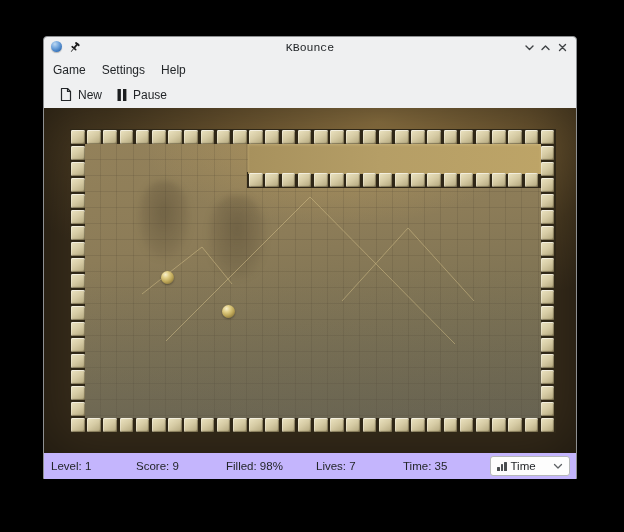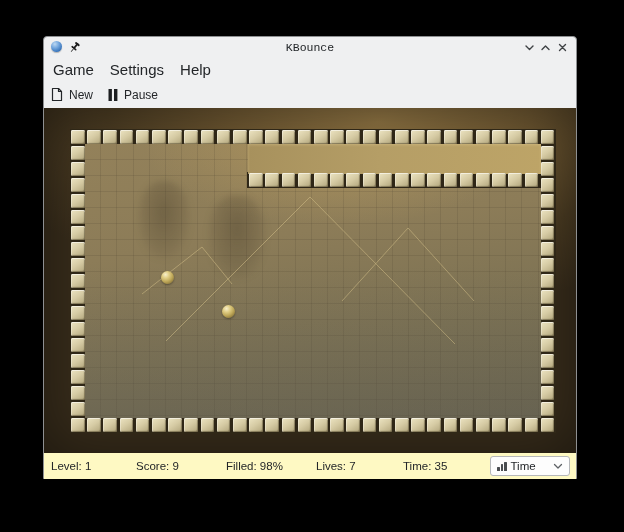--- a/index.html
+++ b/index.html
@@ -17,24 +17,24 @@
   .pin-icon{position:absolute;left:24px;top:4px;width:13px;height:13px;}
   .win-title{position:absolute;left:0;right:0;top:0;height:22px;line-height:22px;
     text-align:center;font-size:11.5px;color:#232629;font-family:Liberation Mono, monospace;}
   .winbtn{position:absolute;top:3px;width:15px;height:15px;display:flex;align-items:center;
     justify-content:center;cursor:default;}
   .winbtn svg{display:block;}
   .btn-min{right:39px;} .btn-max{right:23px;} .btn-close{right:6px;}
 
   
   .menubar{position:relative;height:22px;display:flex;align-items:center;padding-left:1px;}
-  .menu-item{padding:0 8px;font-size:15px;line-height:22px;cursor:default;}
-
-  
-  .toolbar{position:relative;height:27px;display:flex;align-items:center;padding-left:6px;gap:14px;}
+  .menu-item{padding:0 8px;font-size:12px;line-height:22px;cursor:default;}
+
+  
+  .toolbar{position:relative;height:27px;display:flex;align-items:center;padding-left:15px;gap:14px;}
   .tool-btn{display:flex;align-items:center;gap:5px;font-size:12px;cursor:default;}
   .tool-btn svg{display:block;}
 
   
   .game-area{position:relative;width:532px;height:345px;overflow:hidden;
     background:radial-gradient(ellipse 75% 55% at 63% 4%, #8f7443 0%, #6b5530 38%, #4a3b22 68%, #372c1b 100%);
     box-shadow:inset 0 0 60px rgba(0,0,0,.45);}
   .board{position:absolute;left:26px;top:21px;width:486px;height:304px;}
   .field{position:absolute;left:14px;top:14px;width:458px;height:276px;
     background:
@@ -53,21 +53,21 @@
     background:linear-gradient(90deg, #a7915d 0%, #b59e66 45%, #bda467 100%);
     box-shadow:inset 0 1px 3px rgba(255,235,180,.25);}
   .ball{position:absolute;border-radius:50%;
     background:radial-gradient(circle at 35% 28%, #f7efcb 0%, #e0cd85 28%, #bfa859 55%, #8c773a 82%, #6f5e2c 100%);
     box-shadow:0 1px 2px rgba(0,0,0,.35);}
   .deco-fig{position:absolute;border-radius:45%;filter:blur(3px);
     background:radial-gradient(ellipse at 50% 40%, rgba(58,48,32,.34) 0%, rgba(58,48,32,.14) 55%, rgba(58,48,32,0) 80%);}
   .pyramids{position:absolute;left:0;top:0;}
 
   
-  .statusbar{position:relative;height:26px;background:#fef9c3;font-size:11.5px;}
+  .statusbar{position:relative;height:26px;background:#c4b5fd;font-size:11.5px;}
   .status-item{position:absolute;top:0;line-height:26px;white-space:nowrap;}
   .st-level{left:7px;} .st-score{left:92px;} .st-filled{left:182px;}
   .st-lives{left:272px;} .st-time{left:359px;}
   .difficulty-select{position:absolute;right:6px;top:3px;width:80px;height:20px;
     background:#fdfdfd;border:1px solid #b6b8ba;border-radius:3px;
     display:flex;align-items:center;padding:0 6px;gap:4px;cursor:default;}
   .difficulty-select .label{font-size:11.5px;flex:0 0 auto;}
   .difficulty-select .chev{margin-left:auto;}
   .bars-icon{display:inline-flex;align-items:flex-end;gap:1px;height:9px;}
   .bars-icon i{display:block;width:2.5px;background:#4a4d50;border-radius:.5px;}

